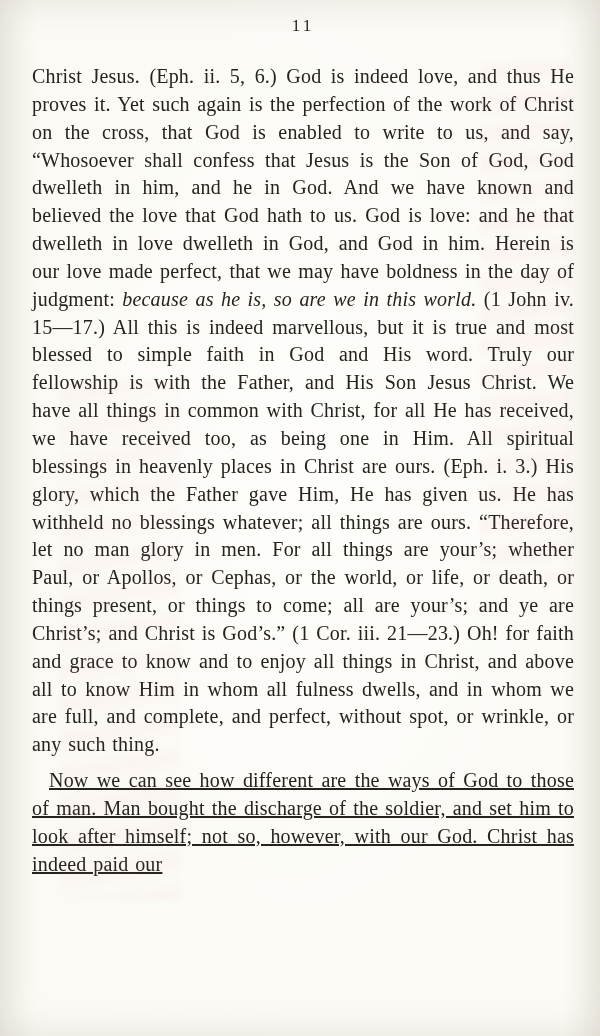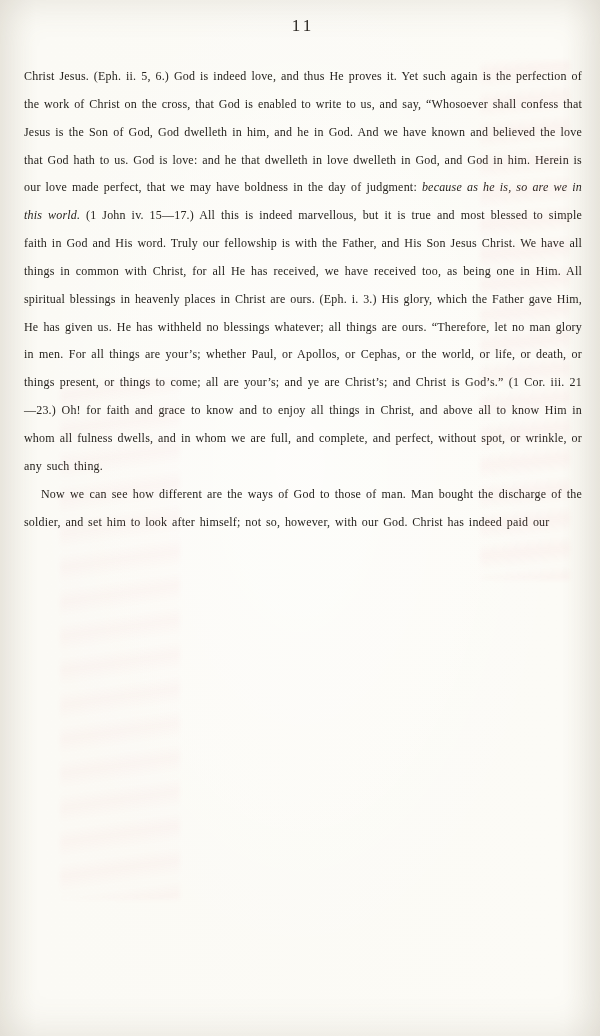--- a/index.html
+++ b/index.html
@@ -23,33 +23,34 @@
     overflow: hidden;
   }
   .page-number {
     text-align: center;
     font-size: 17px;
     letter-spacing: 3px;
     margin: 4px 0 27px 0;
     color: #2b2722;
   }
   .body-text {
-    margin: 0;
-    font-size: 12px;
+    margin: 8px;
+    font-size: 20px;
     line-height: 27.85px;
     text-align: justify;
     letter-spacing: 0.2px;
     word-spacing: 1.5px;
     color: #26231e;
   }
   .body-text .it {
     font-style: italic;
   }
   .indent {
     text-indent: 17px;
+    text-decoration: underline;
   }
   
   .scan-artifact {
     position: absolute;
     pointer-events: none;
     opacity: 0.16;
     filter: blur(2px);
   }
   .scan-artifact.a1 {
     top: 60px;

